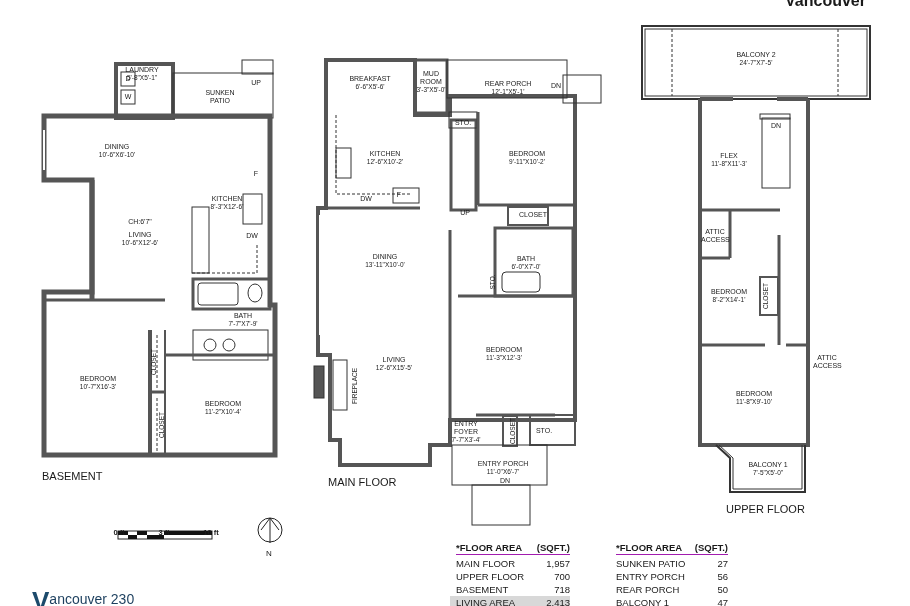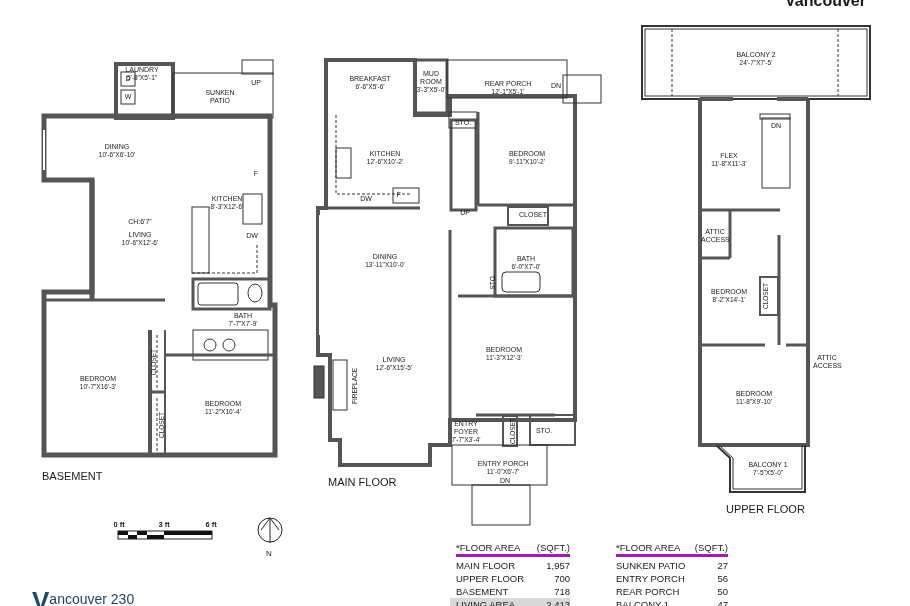--- a/index.html
+++ b/index.html
@@ -4,24 +4,24 @@
 <style>
   html,body{margin:0;padding:0;background:#ffffff;}
   body{width:910px;height:606px;position:relative;overflow:hidden;font-family:"Liberation Sans",sans-serif;color:#1a1a1a;}
   svg{position:absolute;left:0;top:0;}
   .lbl{position:absolute;font-family:"Liberation Sans",sans-serif;font-size:7px;line-height:8px;text-align:center;color:#1a1a1a;white-space:nowrap;transform:translateX(-50%);}
   .lbl .dim{display:block;font-size:6.5px;}
   .vert{position:absolute;font-size:6.5px;color:#1a1a1a;transform:translate(-50%,-50%) rotate(-90deg);white-space:nowrap;}
   .floor-title{position:absolute;font-size:11px;color:#1a1a1a;white-space:nowrap;}
   .brand-top{position:absolute;right:44px;top:-8px;font-size:16px;font-weight:bold;color:#1a1a1a;}
   .table{position:absolute;font-size:9.5px;color:#1a1a1a;}
-  .table .hdr{display:flex;justify-content:space-between;font-weight:normal;border-bottom:3px solid #a21caf;padding-bottom:1px;margin-bottom:2px;}
+  .table .hdr{display:flex;justify-content:space-between;font-weight:bold;border-bottom:1px solid #a21caf;padding-bottom:1px;margin-bottom:2px;}
   .table .row{display:flex;justify-content:space-between;height:13px;line-height:13px;}
   .table .row.total{background:#d8d8d8;margin-left:-6px;padding-left:6px;}
-  .scale-lbl{position:absolute;font-size:7.5px;font-weight:bold;transform:translateX(-50%);}
+  .scale-lbl{position:absolute;font-size:7.5px;font-weight:bold;transform:translateX(-50%);margin-top:8px;}
   .north-lbl{position:absolute;font-size:8px;}
   .logo{position:absolute;left:32px;top:580px;font-size:14px;color:#1c3f5e;white-space:nowrap;}
   .logo .v{font-size:26px;font-weight:bold;color:#1c4a6b;position:relative;top:6px;}
 </style>
 </head>
 <body>
 
 <div class="brand-top">Vancouver</div>
 
 <svg width="910" height="606">
@@ -190,21 +190,21 @@
 <div class="lbl" style="left:715px;top:228px;width:28px;white-space:normal;">ATTIC ACCESS</div>
 <div class="lbl" style="left:729px;top:288px;"><span>BEDROOM</span><span class="dim">8'-2"X14'-1'</span></div>
 <div class="vert" style="left:765px;top:296px;">CLOSET</div>
 <div class="lbl" style="left:827px;top:354px;width:28px;white-space:normal;">ATTIC ACCESS</div>
 <div class="lbl" style="left:754px;top:390px;"><span>BEDROOM</span><span class="dim">11'-8"X9'-10'</span></div>
 <div class="lbl" style="left:768px;top:461px;"><span>BALCONY 1</span><span class="dim">7'-5"X5'-0"</span></div>
 <div class="floor-title" style="left:726px;top:503px;">UPPER FLOOR</div>
 
 <div class="scale-lbl" style="left:119px;top:520px;">0 ft</div>
 <div class="scale-lbl" style="left:164px;top:520px;">3 ft</div>
-<div class="scale-lbl" style="left:211px;top:520px;">6 ft</div>
+<div class="scale-lbl" style="left:211px;top:520px;">10 ft</div>
 <div class="north-lbl" style="left:266px;top:549px;">N</div>
 
 <div class="table" style="left:456px;top:542px;width:114px;">
   <div class="hdr">
       <span>*FLOOR AREA</span>
       <span>(SQFT.)</span>
     </div>
   <div class="row">
       <span>MAIN FLOOR</span>
       <span>1,957</span>

